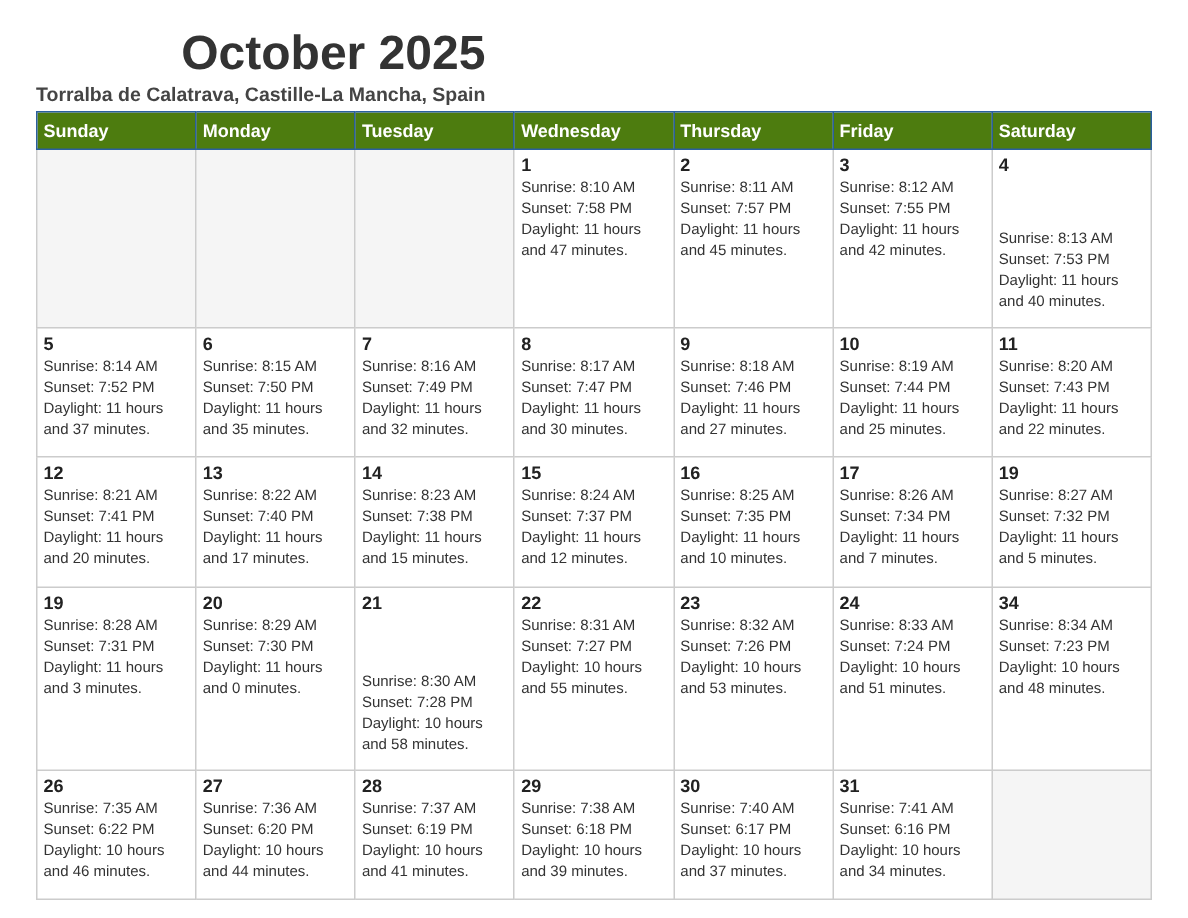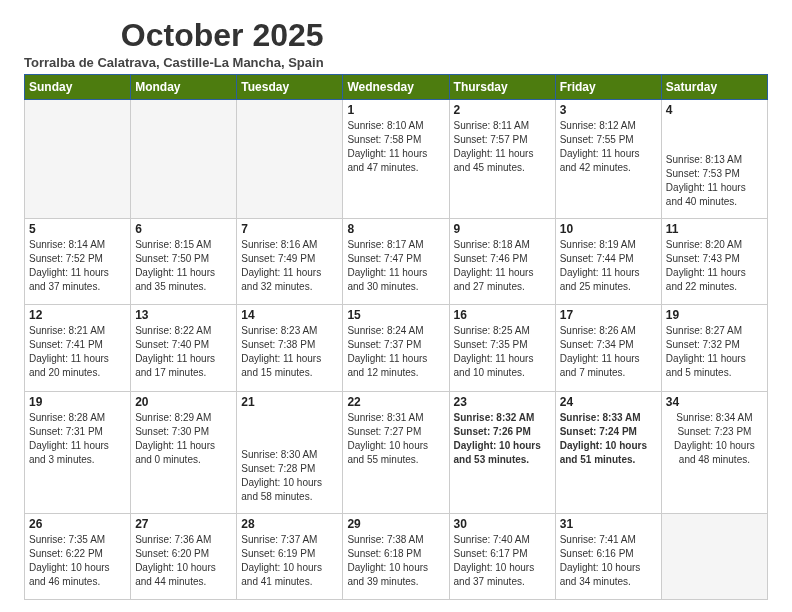--- a/index.html
+++ b/index.html
@@ -264,33 +264,33 @@
 Daylight: 10 hours and 58 minutes.</div>
           </td>
           <td>
             <span class="day-number">22</span>
             <div class="day-info" style="white-space: pre-line;">Sunrise: 8:31 AM
 Sunset: 7:27 PM
 Daylight: 10 hours and 55 minutes.</div>
           </td>
           <td>
             <span class="day-number">23</span>
-            <div class="day-info" style="white-space: pre-line; font-weight: bold;">Sunrise: 8:32 AM
+            <div class="day-info" style="white-space: pre-line;">Sunrise: 8:32 AM
 Sunset: 7:26 PM
 Daylight: 10 hours and 53 minutes.</div>
           </td>
           <td>
             <span class="day-number">24</span>
-            <div class="day-info" style="white-space: pre-line; font-weight: bold;">Sunrise: 8:33 AM
+            <div class="day-info" style="white-space: pre-line;">Sunrise: 8:33 AM
 Sunset: 7:24 PM
 Daylight: 10 hours and 51 minutes.</div>
           </td>
           <td>
             <span class="day-number">34</span>
-            <div class="day-info" style="white-space: pre-line; text-align: center;">Sunrise: 8:34 AM
+            <div class="day-info" style="white-space: pre-line;">Sunrise: 8:34 AM
 Sunset: 7:23 PM
 Daylight: 10 hours and 48 minutes.</div>
           </td>
         </tr>
         <tr>
           <td>
             <span class="day-number">26</span>
             <div class="day-info" style="white-space: pre-line;">Sunrise: 7:35 AM
 Sunset: 6:22 PM
 Daylight: 10 hours and 46 minutes.</div>

